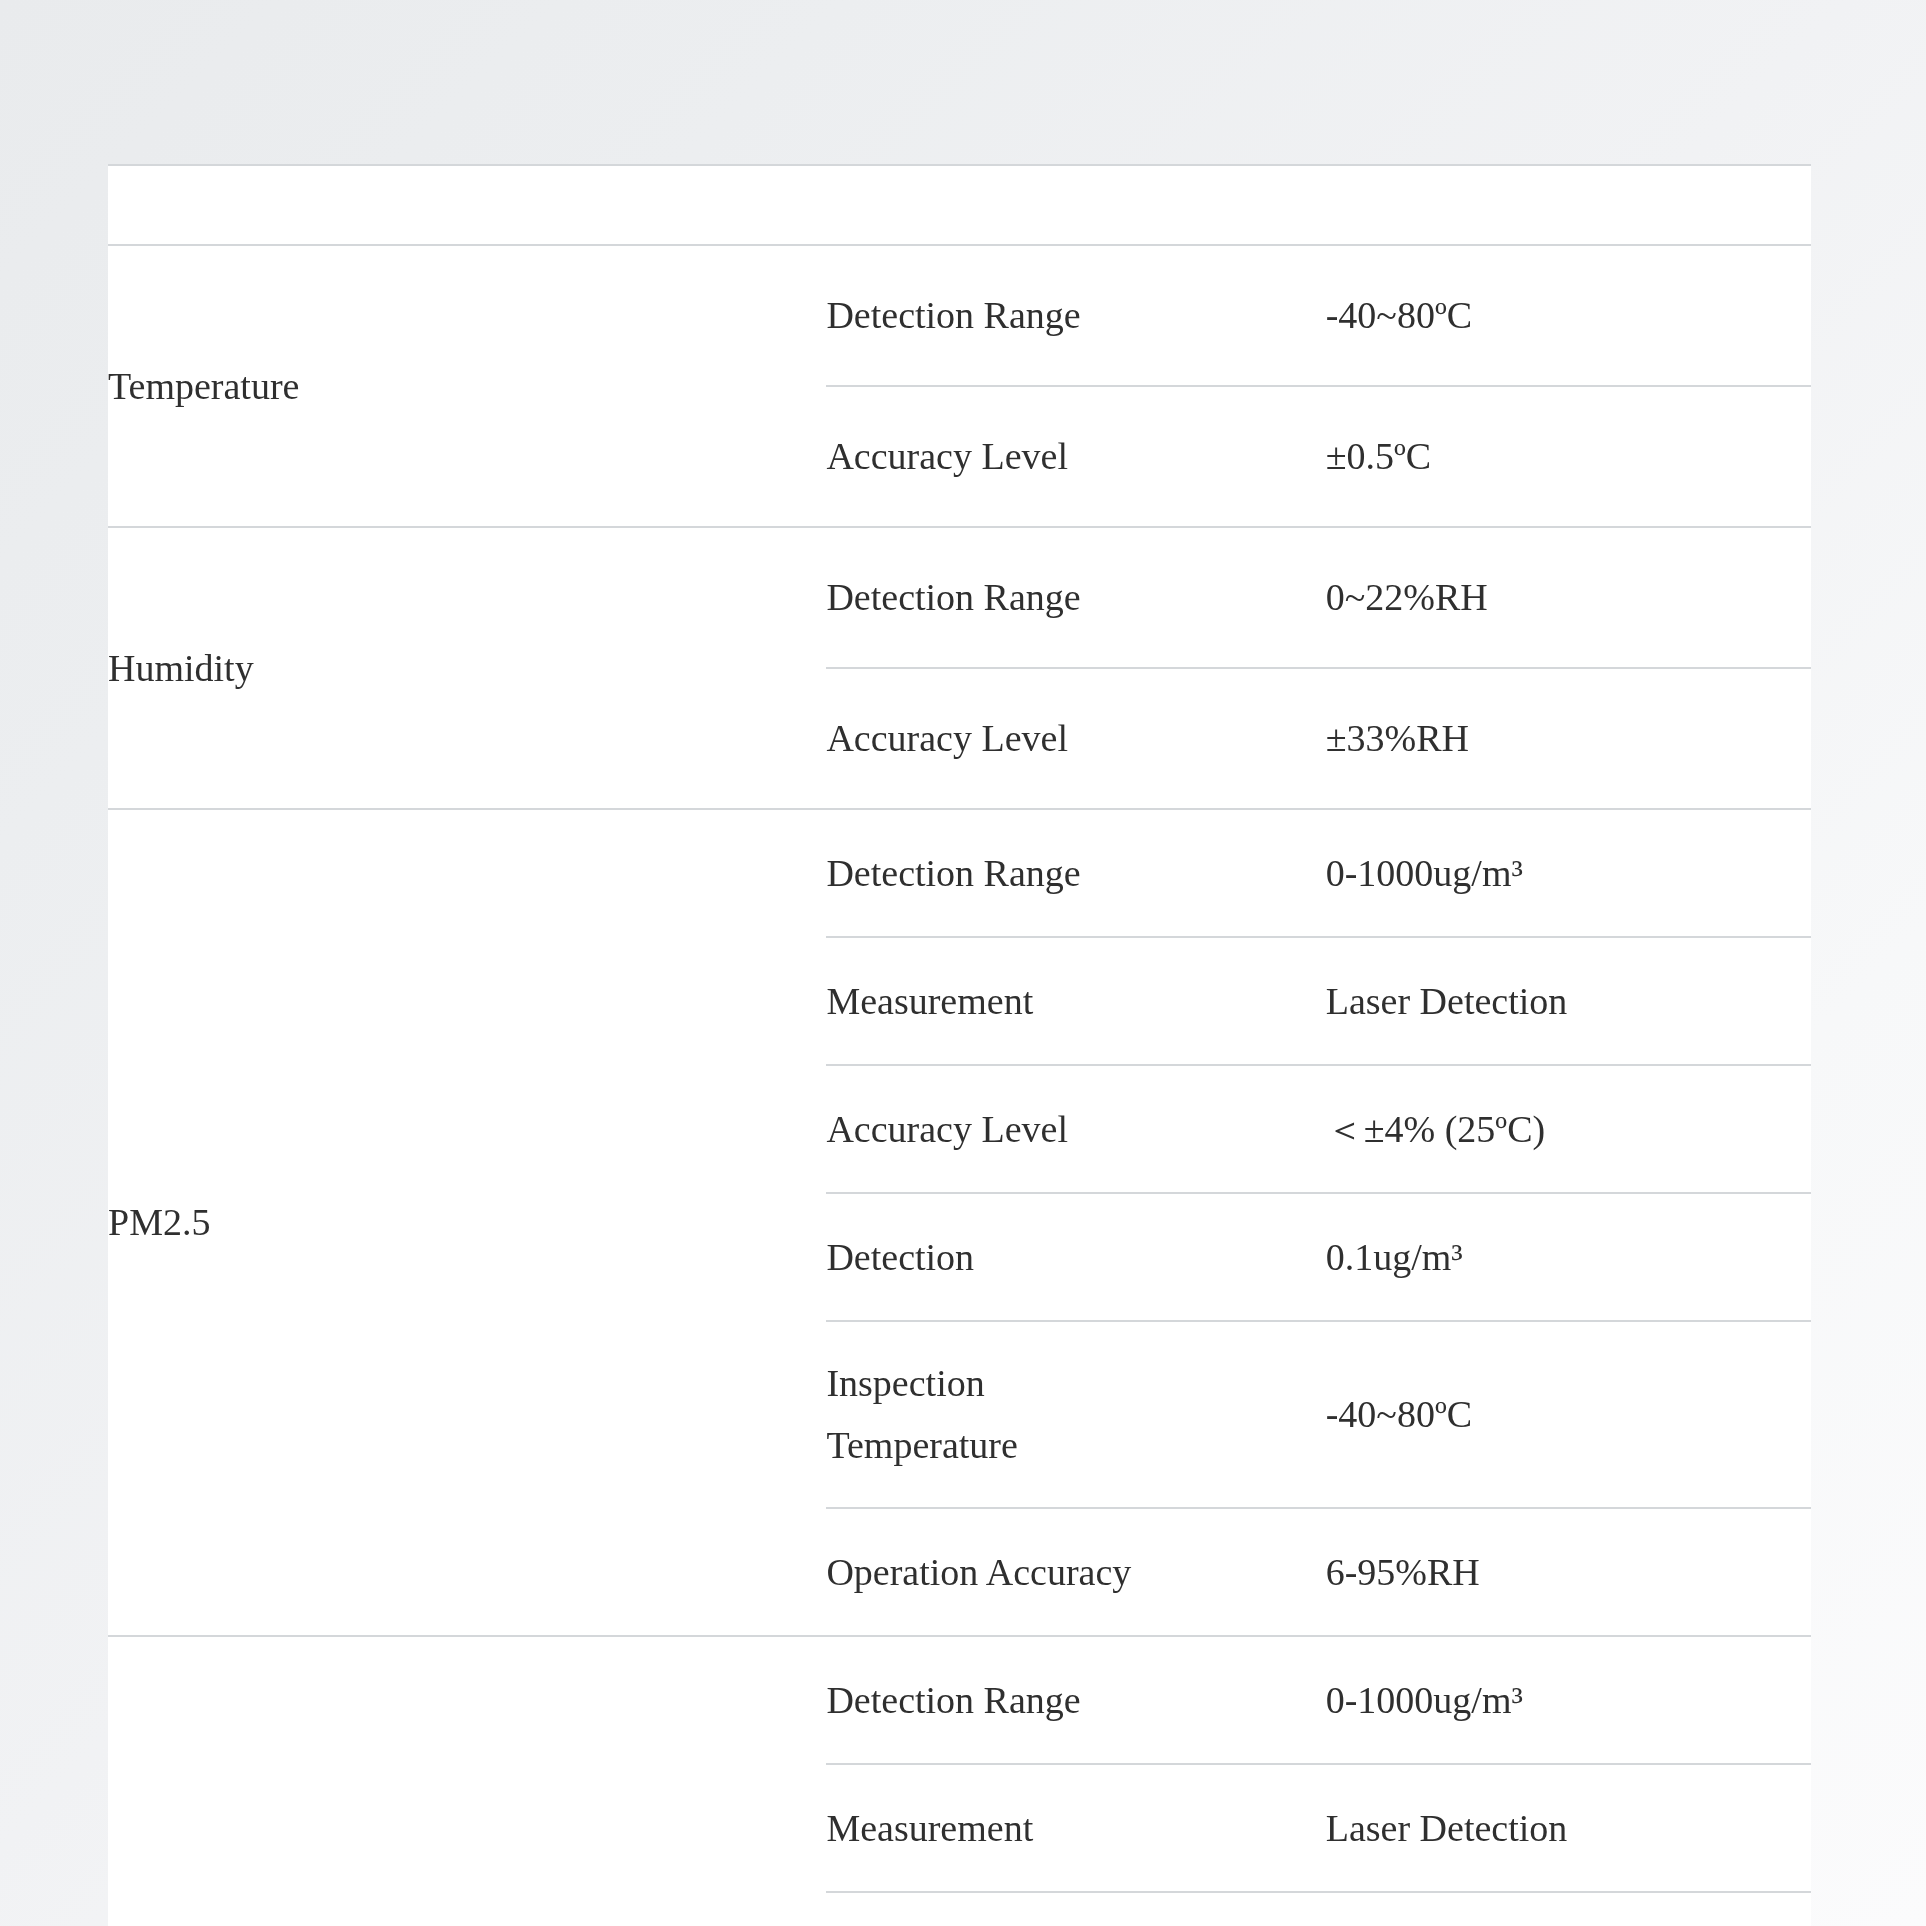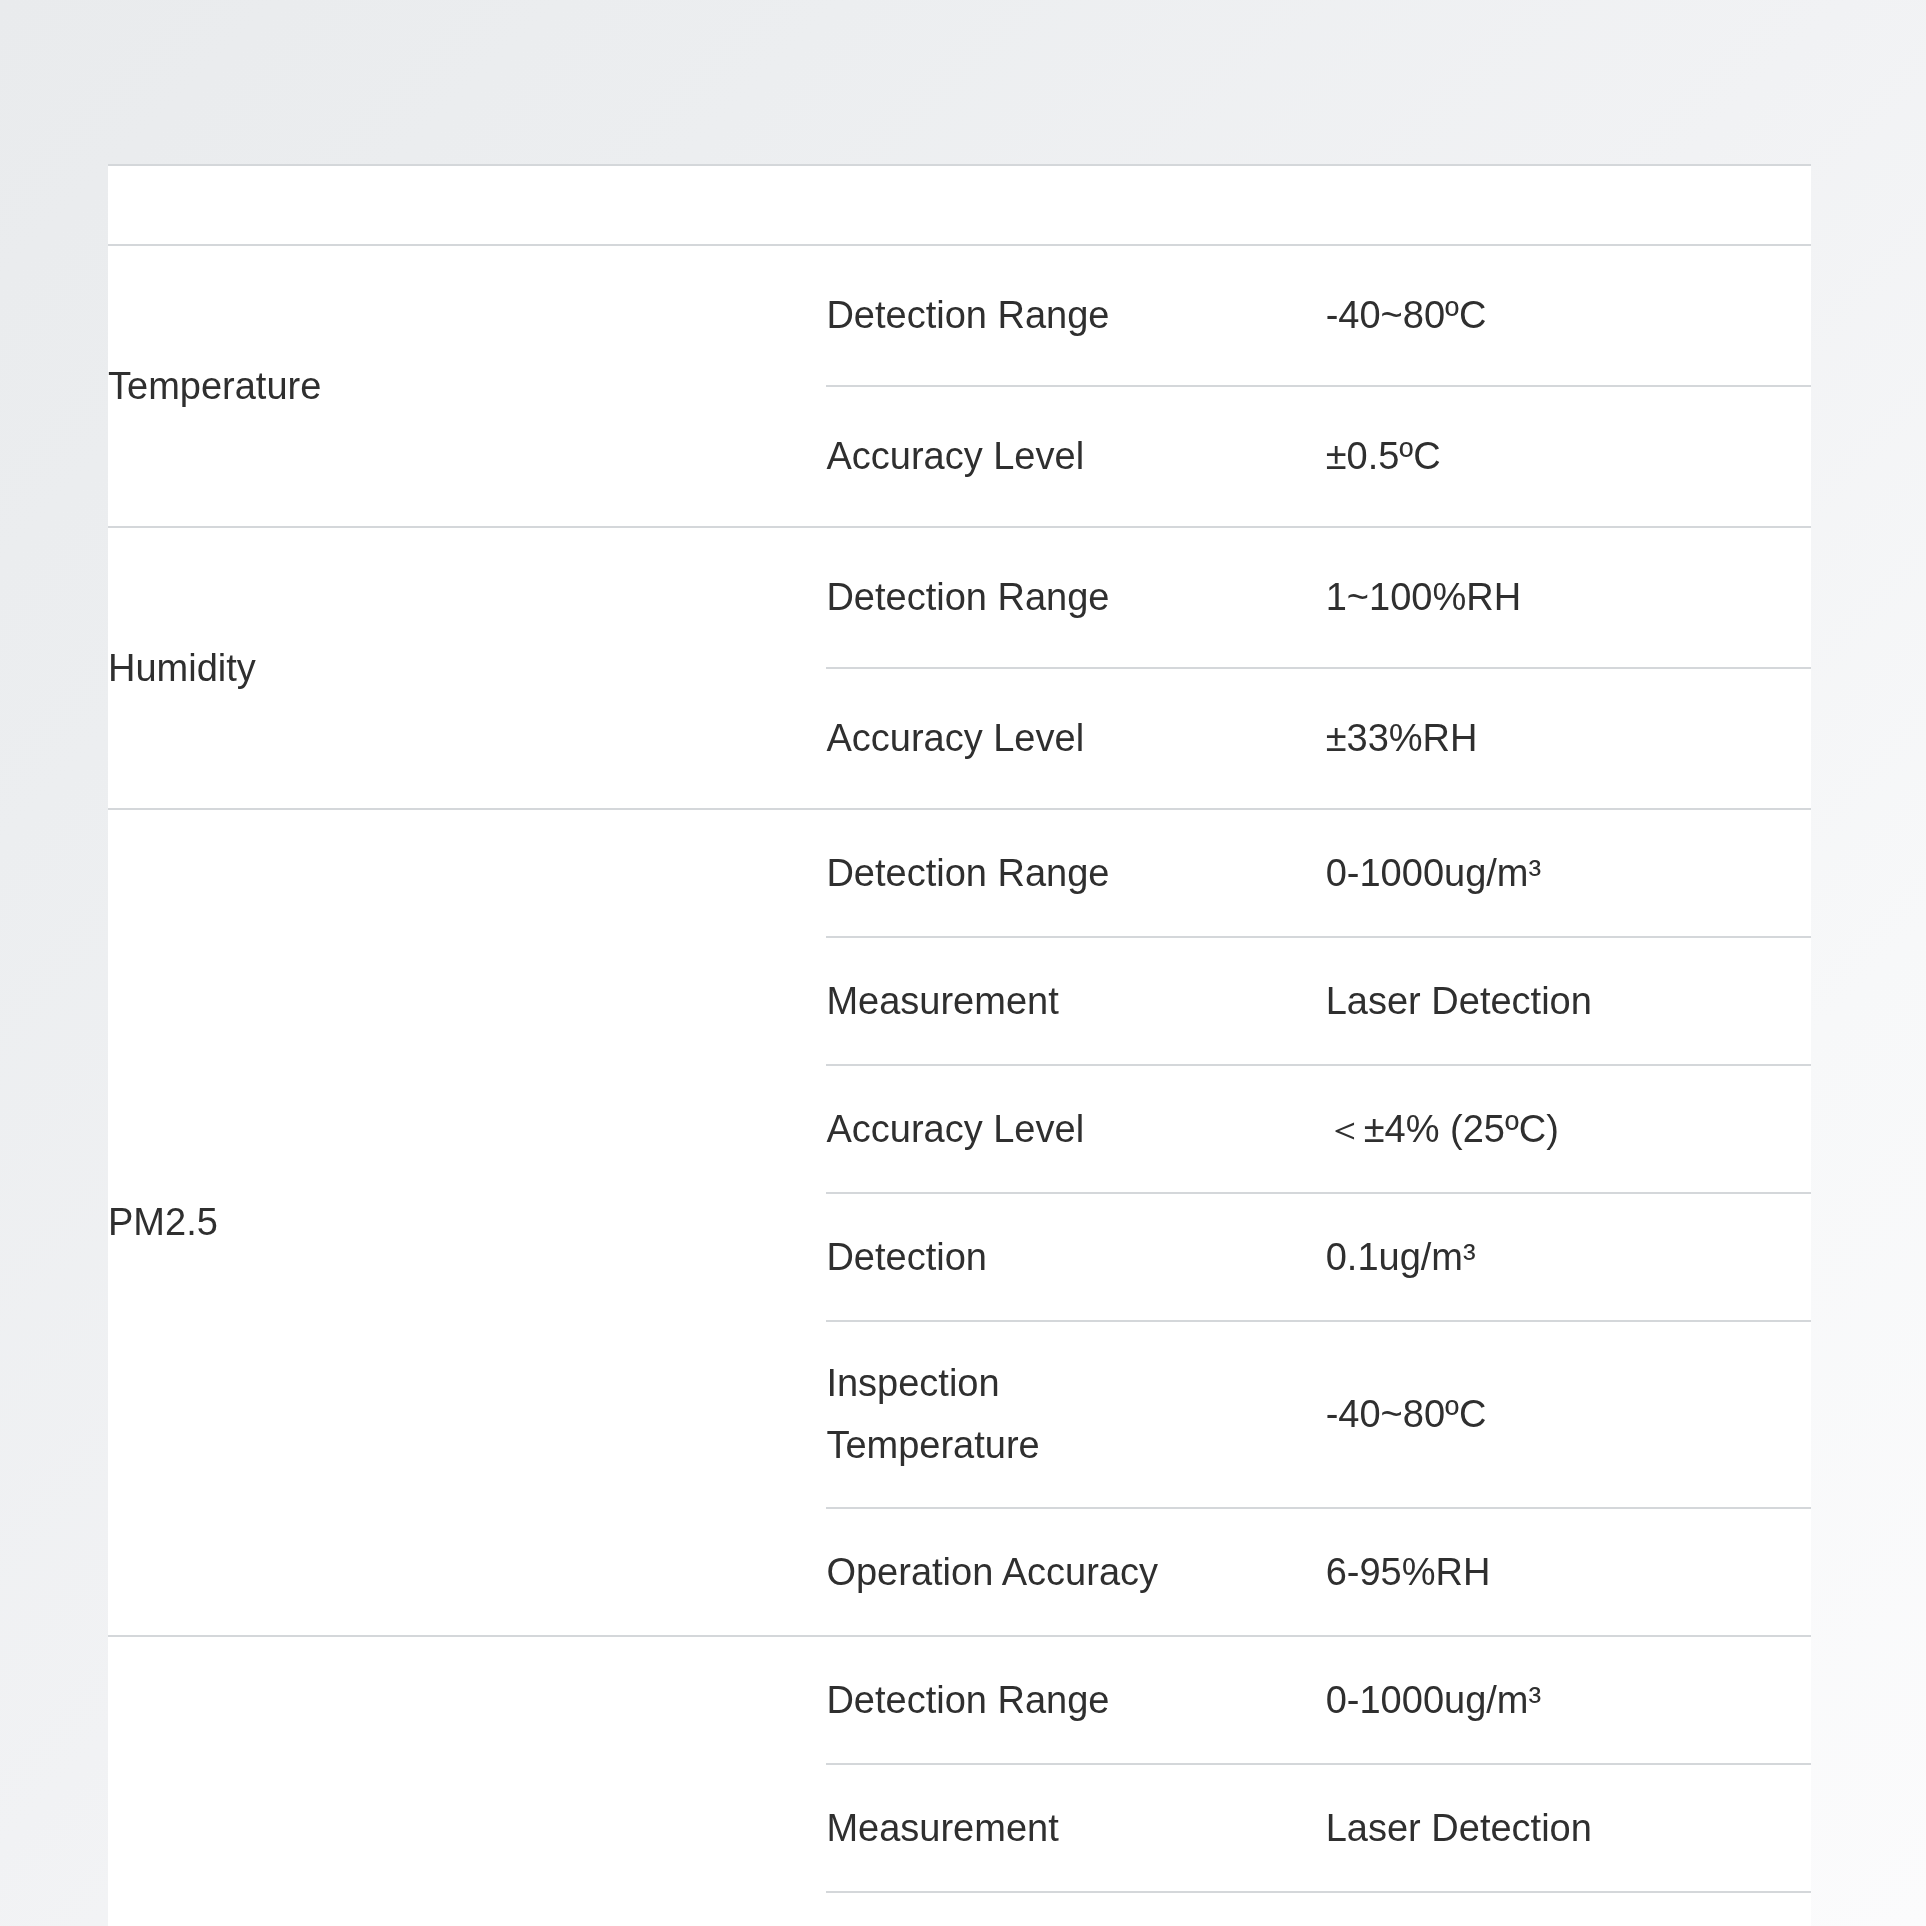--- a/index.html
+++ b/index.html
@@ -64,20 +64,21 @@
   .spec-table td {
     border: 2.1px solid #d4d7da;
     border-left: none;
     border-right: none;
     vertical-align: middle;
     color: #2f2f2f;
     font-size: 38px;
     line-height: 1.12;
     padding: 0;
     background: #ffffff;
+    font-family: Liberation Serif, serif;
   }
 
   .cell-group {
     border-right: 2.1px solid #d4d7da;
     padding: 0 0 0 34px;
     font-size: 40px;
     color: #2d2d2d;
   }
   .cell-param {
     border-right: 2.1px solid #d4d7da;
@@ -147,21 +148,21 @@
       </tr>
 
       <tr>
         <td class="cell-group" rowspan="2">
           <span class="group-label-inner">Humidity</span>
         </td>
         <td class="cell-param r-tall">
           <span>Detection Range</span>
         </td>
         <td class="cell-value r-tall">
-          <span>1~100%RH</span>
+          <span>0~22%RH</span>
         </td>
       </tr>
       <tr>
         <td class="cell-param r-tall">
           <span>Accuracy Level</span>
         </td>
         <td class="cell-value r-tall">
           <span>±33%RH</span>
         </td>
       </tr>

